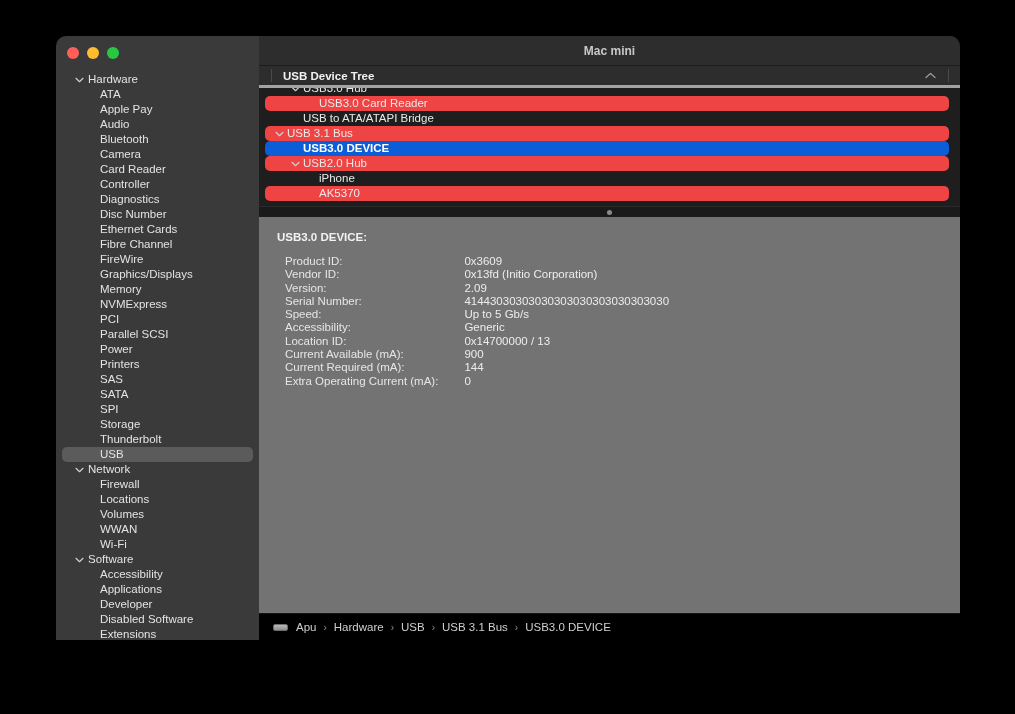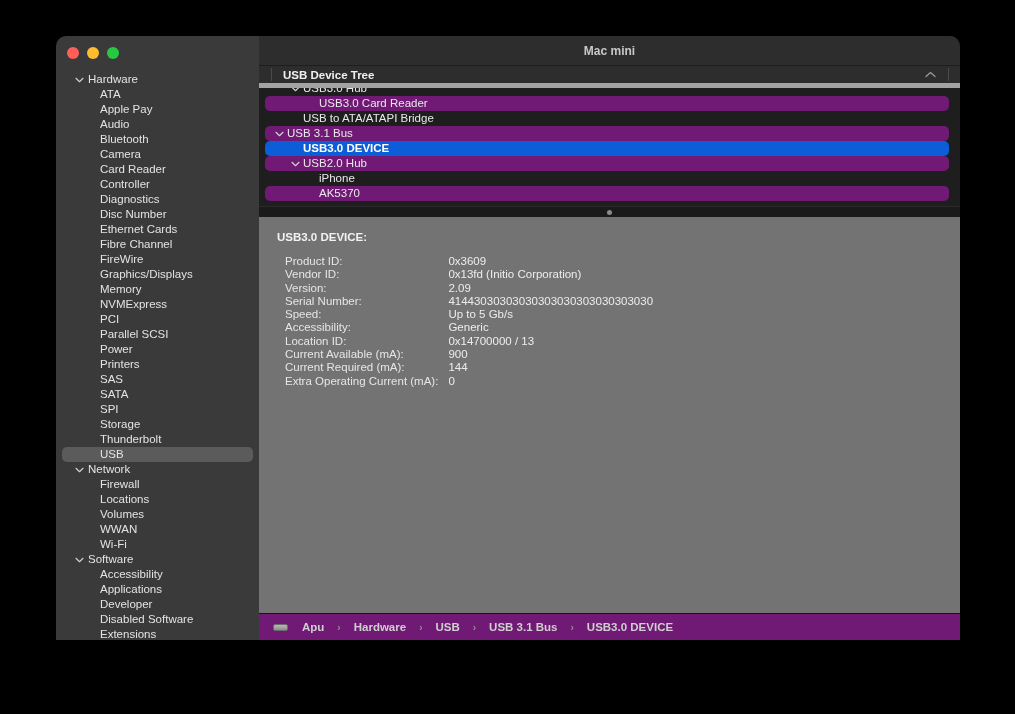--- a/index.html
+++ b/index.html
@@ -112,21 +112,21 @@
   }
 
   
   #col-header {
     height: 22px;
     background: #2d2d2d;
     display: flex;
     align-items: center;
     position: relative;
     flex: 0 0 22px;
-    border-bottom: 5px solid #a3a3a3;
+    border-bottom: 3px solid #a3a3a3;
   }
   #col-header .hsep {
     width: 1px;
     height: 13px;
     background: #4a4a4a;
     margin-left: 12px;
   }
   #col-header .htitle {
     color: #f0f0f0;
     font-size: 11.5px;
@@ -163,21 +163,21 @@
     font-size: 11.5px;
     color: #e8e8e8;
     white-space: nowrap;
     position: relative;
     display: flex;
     align-items: center;
     margin: 0 11px 0 6px;
     border-radius: 5px;
     overflow: hidden;
   }
-  .trow.alt      { background: #701a75; }
+  .trow.alt      { background: #ef4444; }
   .trow.selected { background: #0b5ed7; color: #ffffff; font-weight: bold; }
   .trow .tri {
     position: absolute;
     width: 12px;
     height: 15px;
     display: flex;
     align-items: center;
     justify-content: center;
     color: #cfcfcf;
     font-size: 9px;
@@ -224,34 +224,33 @@
     margin-left: 8px;
   }
   #detail-table td {
     font-size: 11.5px;
     color: #e6e6e6;
     line-height: 13.3px;
     padding: 0;
     vertical-align: top;
     white-space: nowrap;
   }
-  #detail-table td.k { padding-right: 10px; min-width: 160px; }
+  #detail-table td.k { padding-right: 26px; min-width: 160px; }
   #detail-table td.v { color: #ededed; }
 
   
   #breadcrumb {
     height: 27px;
-    background: #701a75;
+    background: #000000;
     border-top: 1px solid #151515;
     display: flex;
     align-items: center;
     padding-left: 14px;
-    gap: 12px;
+    gap: 6px;
     flex: 0 0 27px;
-    font-weight: bold;
   }
   #breadcrumb .crumb {
     font-size: 11.5px;
     color: #cfcfcf;
     white-space: nowrap;
   }
   #breadcrumb .sep {
     font-size: 10px;
     color: #8f8f8f;
     padding: 0 1px;

